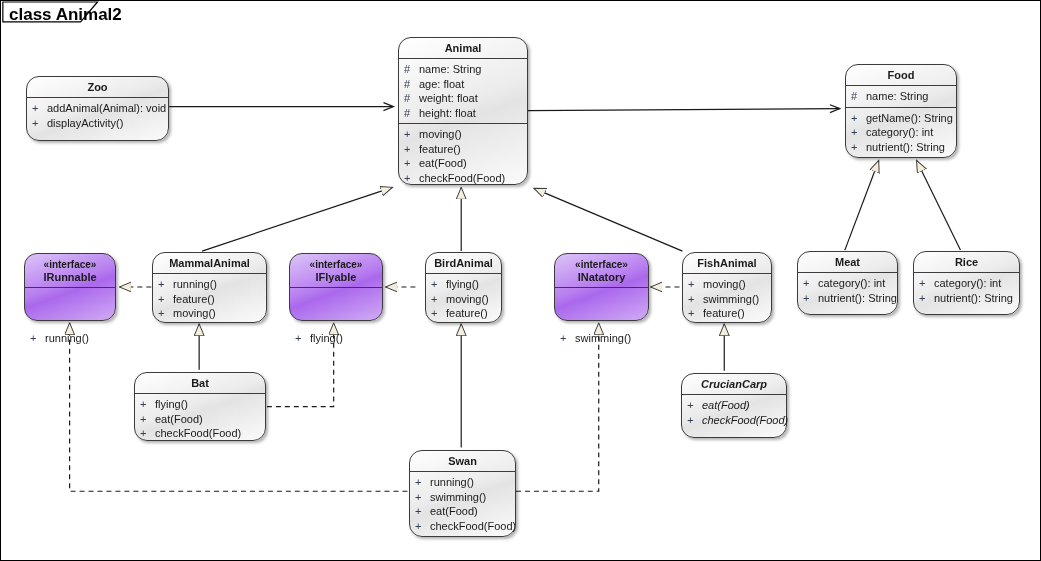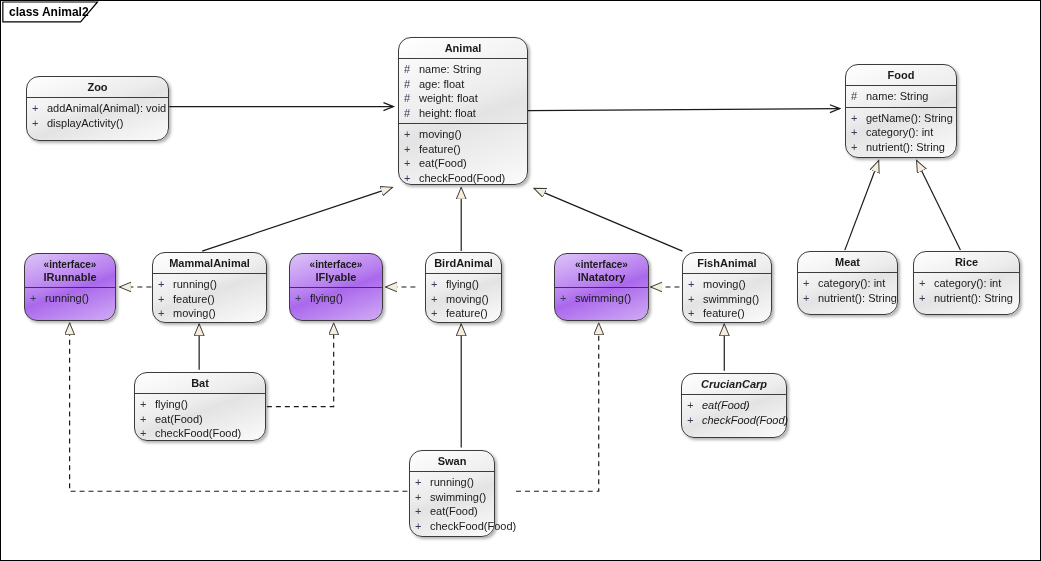--- a/index.html
+++ b/index.html
@@ -1,25 +1,25 @@
 <!DOCTYPE html>
 <html><head>
 <meta charset="utf-8">
 <style>
   html,body{margin:0;padding:0;background:#fff;font-family:"Liberation Sans",sans-serif;}
   #canvas{position:relative;width:1041px;height:561px;background:#ffffff;box-sizing:border-box;border:1px solid #000;overflow:hidden;}
   #edge-layer{position:absolute;left:0;top:0;width:100%;height:100%;z-index:0;}
   .edge{fill:none;stroke:#1a1a1a;stroke-width:1.2;}
   .edge.realization{stroke-dasharray:5 4;}
-  #frame-label{position:absolute;left:8px;top:4px;font-size:12px;font-weight:bold;color:#000;z-index:3;}
+  #frame-label{position:absolute;left:8px;top:4px;font-size:17px;font-weight:bold;color:#000;z-index:3;}
   .uml-node{position:absolute;z-index:2;box-sizing:border-box;border:1px solid #3c3c3c;border-radius:13px;
     box-shadow:2px 2px 3px rgba(0,0,0,0.30);display:flex;flex-direction:column;
     background:linear-gradient(160deg,#ffffff 0%,#ececec 45%,#e3e3e3 55%,#fbfbfb 100%);
     font-size:11px;color:#1a1a1a;}
-  .uml-node.interface{background:linear-gradient(160deg,#ddc4f8 0%,#b77eef 45%,#aa68ec 55%,#d1abf5 100%);}
+  .uml-node.interface{background:linear-gradient(160deg,#ddc4f8 0%,#b77eef 45%,#aa68ec 55%,#d1abf5 100%);gap:40px;}
   .uml-title{flex:0 0 auto;text-align:center;font-weight:bold;padding:4px 3px 3px;border-bottom:1px solid #3c3c3c;line-height:13px;}
   .uml-stereo{display:block;font-size:10px;font-weight:bold;}
   .uml-section{flex:0 0 auto;padding:3px 0;}
   .uml-section.attrs{border-bottom:1px solid #3c3c3c;}
   .uml-section.ops{flex:1 1 auto;}
   .uml-member{display:flex;line-height:14.5px;padding:0 5px;white-space:nowrap;}
   .uml-vis{flex:0 0 15px;color:#333c52;}
   .uml-sig{flex:1 1 auto;}
 </style>
 </head>
@@ -259,21 +259,21 @@
           <div class="uml-member">
             <span class="uml-vis">+</span>
             <span class="uml-sig">eat(Food)</span>
           </div>
           <div class="uml-member">
             <span class="uml-vis">+</span>
             <span class="uml-sig">checkFood(Food)</span>
           </div>
         </div>
       </div>
-      <div class="uml-node" style="left: 408px; top: 449px; width: 86px; height: 87px;">
+      <div class="uml-node" style="left: 408px; top: 449px; width: 107px; height: 87px;">
         <div class="uml-title"><span>Swan</span></div>
         <div class="uml-section ops">
           <div class="uml-member">
             <span class="uml-vis">+</span>
             <span class="uml-sig">running()</span>
           </div>
           <div class="uml-member">
             <span class="uml-vis">+</span>
             <span class="uml-sig">swimming()</span>
           </div>

